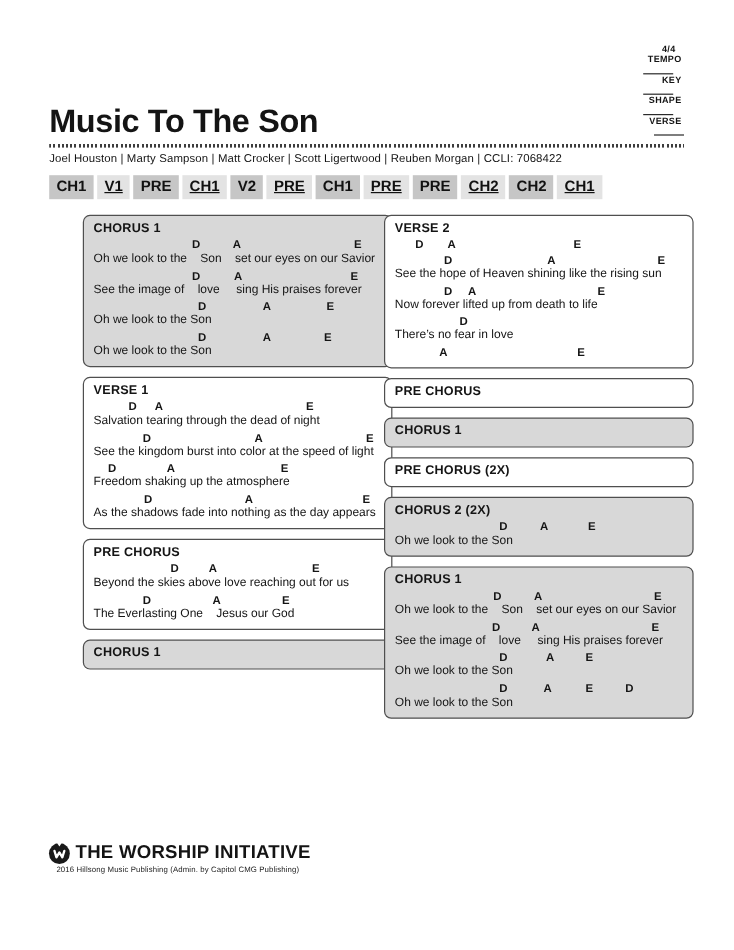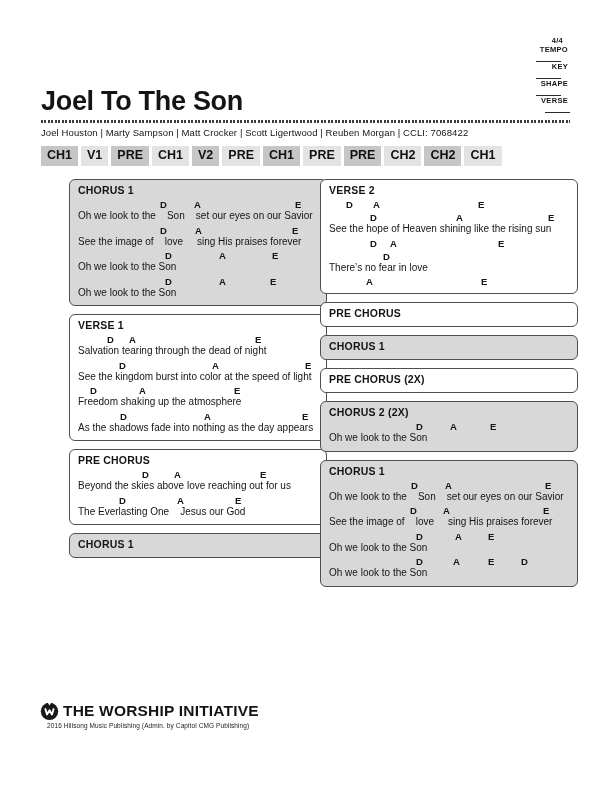--- a/index.html
+++ b/index.html
@@ -16,21 +16,21 @@
   .blank{display:inline-block;width:25px;height:7px;border-bottom:1px solid #2a2a2a;margin-right:9px;}
   .blank.last{margin-right:0;}
   .dotted-rule{margin-top:4px;height:3px;background:
      repeating-linear-gradient(90deg,#3d3d3d 0 1.7px,transparent 1.7px 3.5px);}
   .authors{margin-top:4px;font-size:9.5px;letter-spacing:0.1px;}
 
   
   .sequence{margin-top:8px;display:flex;gap:3px;}
   .tag{font-size:12.5px;font-weight:bold;padding:2px 6px 3px;line-height:15px;color:#111;}
   .tag.dark{background:var(--tag-dark,#c6c6c6);}
-  .tag.light{background:var(--tag-light,#e3e3e3);}
+  .tag.light{background:var(--tag-light,#e3e3e3);text-decoration:underline;}
 
   
   .columns{margin-top:13px;display:flex;gap:13px;align-items:flex-start;}
   .column{width:210px;display:flex;flex-direction:column;gap:8px;margin-left:28px;}
   .box{box-sizing:border-box;width:258px;border:1.3px solid #4f4f4f;border-radius:6px;padding:4px 8px 6px;}
   .box.gray{background:var(--section-gray,#d8d8d8);}
   .box.white{background:#fff;}
   .sec-header{font-size:10.5px;font-weight:bold;letter-spacing:0.2px;line-height:13px;}
   .pair{margin-top:3px;}
   .chord-line{position:relative;height:10px;font-size:9.5px;font-weight:bold;}
@@ -43,21 +43,21 @@
   .brand{font-size:15.5px;font-weight:bold;letter-spacing:0.2px;}
   .copyright{font-size:6.5px;margin-left:7px;margin-top:2px;letter-spacing:0.1px;color:#222;}
 </style>
 </head>
 <body>
 
 <div class="page">
   <div class="content">
 
     <div class="title-row">
-      <h1>Joel To The Son</h1>
+      <h1>Music To The Son</h1>
       <div class="meta-line">
         <span class="ts">4/4</span>
         <span class="m-label">TEMPO</span>
         <span class="blank"></span>
         <span class="m-label">KEY</span>
         <span class="blank"></span>
         <span class="m-label">SHAPE</span>
         <span class="blank"></span>
         <span class="m-label">VERSE</span>
         <span class="blank last"></span>
@@ -194,20 +194,21 @@
                 <span class="chord" style="left: 219px;">E</span>
               </div>
               <div class="lyric-line">See the hope of Heaven shining like the rising sun</div>
             </div>
             <div class="pair">
               <div class="chord-line">
                 <span class="chord" style="left: 41px;">D</span>
                 <span class="chord" style="left: 61px;">A</span>
                 <span class="chord" style="left: 169px;">E</span>
               </div>
+              <div class="lyric-line">Now forever lifted up from death to life</div>
             </div>
             <div class="pair">
               <div class="chord-line">
                 <span class="chord" style="left: 54px;">D</span>
               </div>
               <div class="lyric-line">There’s no fear in love</div>
             </div>
             <div class="pair">
               <div class="chord-line">
                 <span class="chord" style="left: 37px;">A</span>

